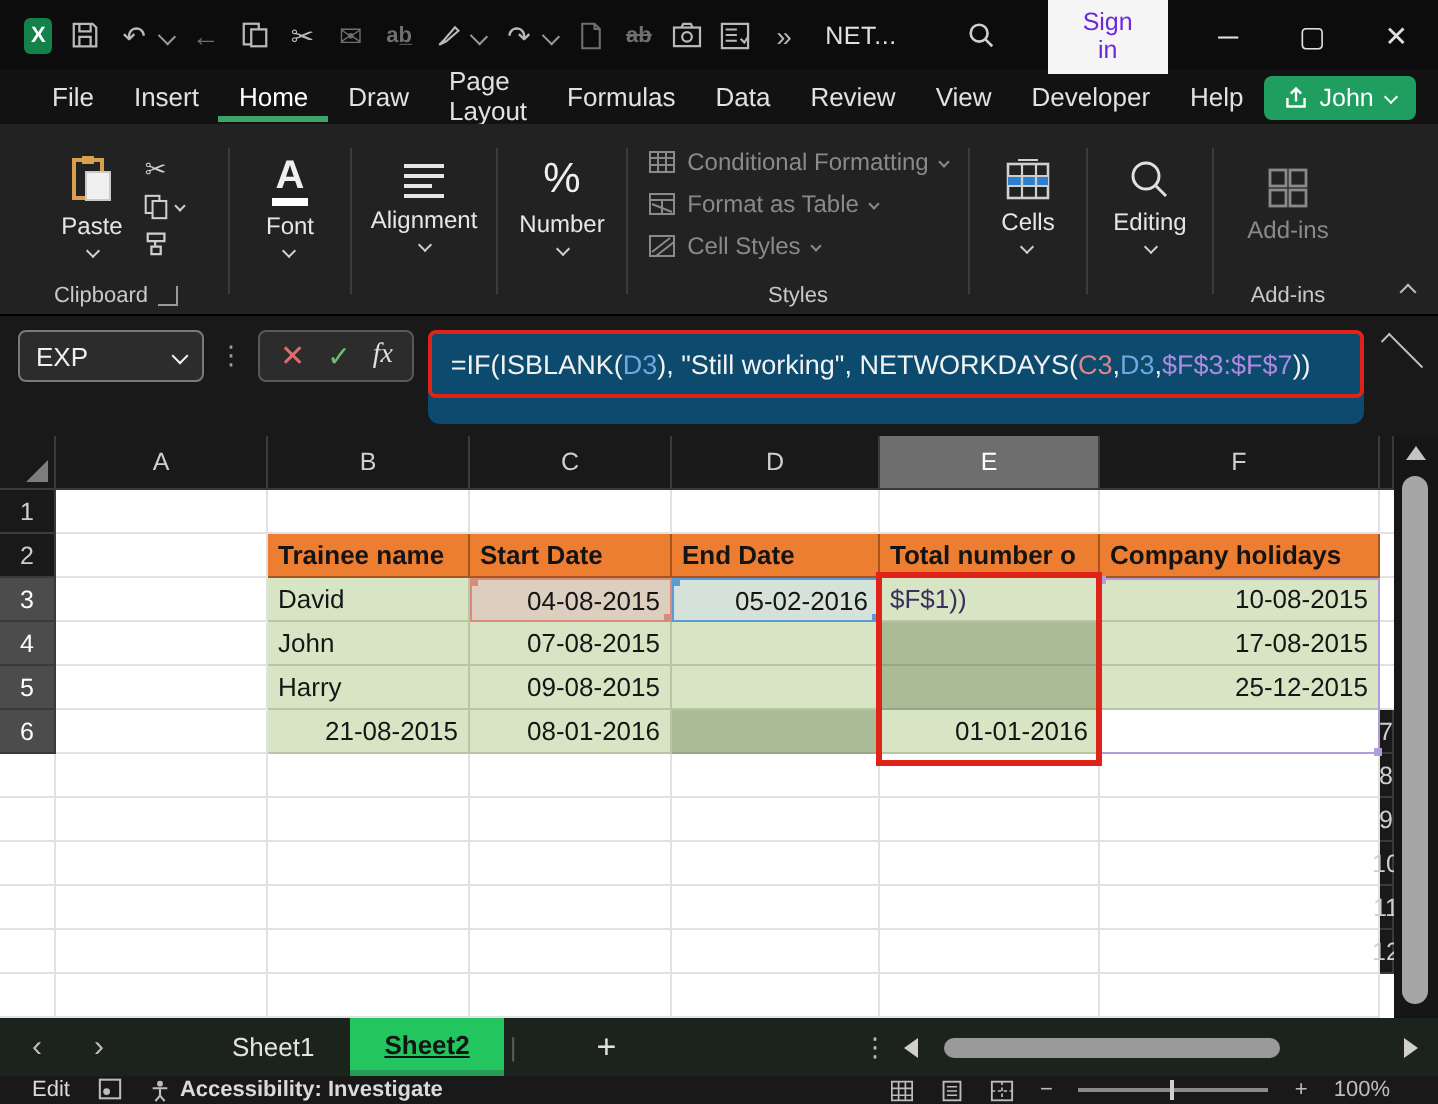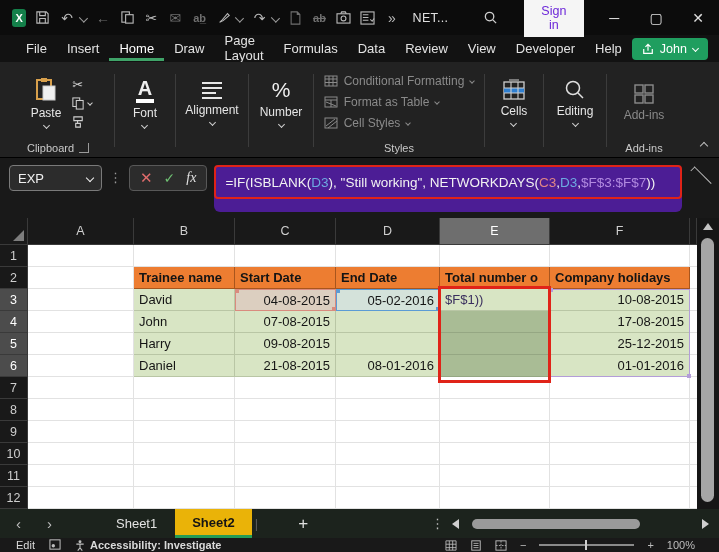--- a/index.html
+++ b/index.html
@@ -45,21 +45,21 @@
   .ribbon-collapse { position:absolute; right:12px; bottom:8px; color:#bdbdbd; }
 
   
   .formulabar { height:60px; background:#191919; display:flex; align-items:flex-start; padding:7px 6px 0 9px; gap:7px; }
   .namebox { width:93px; height:26px; background:#2c2c2c; border:1px solid #7a7a7a; border-radius:4px; padding:0 8px; color:#f0f0f0; font-size:13px; display:flex; justify-content:space-between; align-items:center; }
   .fb-dots { color:#9a9a9a; font-size:13px; margin-top:5px; }
   .fxbox { height:26px; background:#2c2c2c; border:1px solid #585858; border-radius:4px; display:flex; align-items:center; gap:11px; padding:0 10px; }
   .fx-cancel { color:#e06c6c; font-size:15px; }
   .fx-enter { color:#6fbf73; font-size:14px; }
   .fx-fx { color:#e0e0e0; font-family:"Liberation Serif",serif; font-style:italic; font-size:14px; }
-  .fi-outer { flex:1; height:47px; background:#4c1d95; border-radius:6px; position:relative; }
+  .fi-outer { flex:1; height:47px; background:#0c4a6e; border-radius:6px; position:relative; }
   .fi-red { position:absolute; left:0; right:0; top:0; height:34px; border:2px solid #e02318; border-radius:4px; display:flex; align-items:center; padding:0 9px; font-size:13.5px; color:#f2f2f2; white-space:nowrap; overflow:hidden; }
   .fB { color:#6da9e0; } .fR { color:#e08585; } .fP { color:#b18ae0; }
   .fb-collapse { width:24px; margin-top:9px; display:flex; justify-content:center; color:#bdbdbd; }
 
   
   .gridwrap { height:291px; background:#fff; position:relative; display:flex; }
   .sgrid { display:grid; grid-template-columns:28px 106px 101px 101px 104px 110px 140px 7px; grid-template-rows:27px repeat(12,22px); width:697px; }
   .h, .rh, .corner { background:#191919; color:#cfcfcf; font-size:12.5px; display:flex; align-items:center; justify-content:center; border-right:1px solid #3a3a3a; border-bottom:1px solid #3a3a3a; }
   .h.sel { background:#6e6e6e; color:#fff; }
   .rh.sel { background:#4c4c4c; color:#fff; }
@@ -82,21 +82,21 @@
   .ov-purple::after { content:""; position:absolute; right:-2px; bottom:-2px; width:4px; height:4px; background:#b39dd8; }
   .ov-red { position:absolute; left:438px; top:68px; width:113px; height:97px; border:3px solid #e02318; pointer-events:none; }
   .vscroll { width:22px; background:#161616; position:relative; }
   .vs-up { position:absolute; top:5px; left:50%; transform:translateX(-50%); width:0; height:0; border-left:5px solid transparent; border-right:5px solid transparent; border-bottom:7px solid #c4c4c4; }
   .vs-thumb { position:absolute; top:20px; bottom:7px; left:4px; width:13px; background:#a6a6a6; border-radius:7px; }
 
   
   .sheetbar { height:29px; background:#1c231d; display:flex; align-items:center; color:#cfcfcf; font-size:13px; position:relative; }
   .sb-nav { display:flex; gap:26px; margin-left:16px; font-size:15px; color:#bdbdbd; }
   .sheet-tab1 { margin-left:46px; padding:0 18px; color:#e3e3e3; }
-  .sheet-tab2 { height:29px; background:#eab308; color:#141414; display:flex; align-items:center; padding:0 17px; border-bottom:3px solid #259c56; font-weight:bold; }
+  .sheet-tab2 { height:29px; background:#22c55e; color:#141414; display:flex; align-items:center; padding:0 17px; border-bottom:3px solid #259c56; font-weight:bold;text-decoration:underline; }
   .sb-sep { color:#5a5a5a; margin-left:3px; }
   .sb-add { margin-left:40px; font-size:17px; color:#e0e0e0; }
   .sb-dots { position:absolute; left:431px; color:#bdbdbd; font-size:13px; }
   .hscroll { position:absolute; left:452px; right:10px; top:50%; transform:translateY(-50%); display:flex; align-items:center; gap:7px; }
   .tri-l { width:0; height:0; border-top:5px solid transparent; border-bottom:5px solid transparent; border-right:7px solid #cfcfcf; }
   .tri-r { width:0; height:0; border-top:5px solid transparent; border-bottom:5px solid transparent; border-left:7px solid #cfcfcf; }
   .hs-track { flex:1; height:12px; position:relative; }
   .hs-thumb { position:absolute; left:6px; top:1px; width:168px; height:10px; background:#9a9a9a; border-radius:5px; }
 
   
@@ -437,21 +437,20 @@
     <div class="c"></div>
     <div class="c gr">Harry</div>
     <div class="c gr num">09-08-2015</div>
     <div class="c gr"></div>
     <div class="c grd"></div>
     <div class="c gr num">25-12-2015</div>
     <div class="c"></div>
 
     <div class="rh sel">6</div>
     <div class="c"></div>
-    <div class="c gr">Daniel</div>
     <div class="c gr num">21-08-2015</div>
     <div class="c gr num">08-01-2016</div>
     <div class="c grd"></div>
     <div class="c gr num">01-01-2016</div>
     <div class="c"></div>
 
     <div class="rh">7</div>
     <div class="c"></div>
       <div class="c"></div>
       <div class="c"></div>

